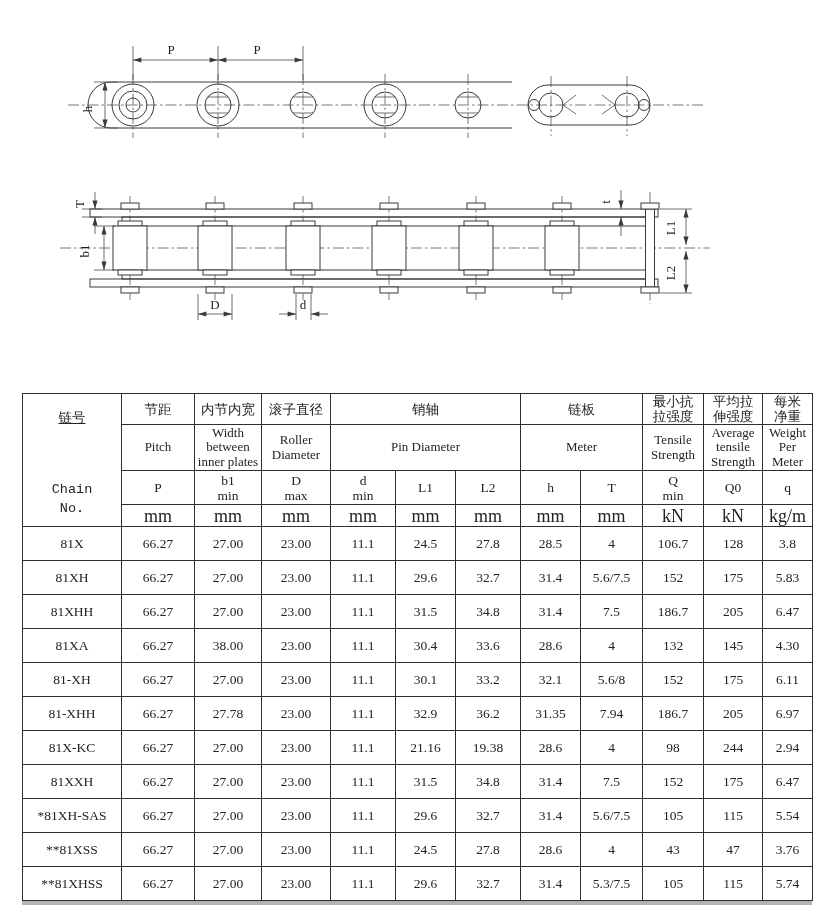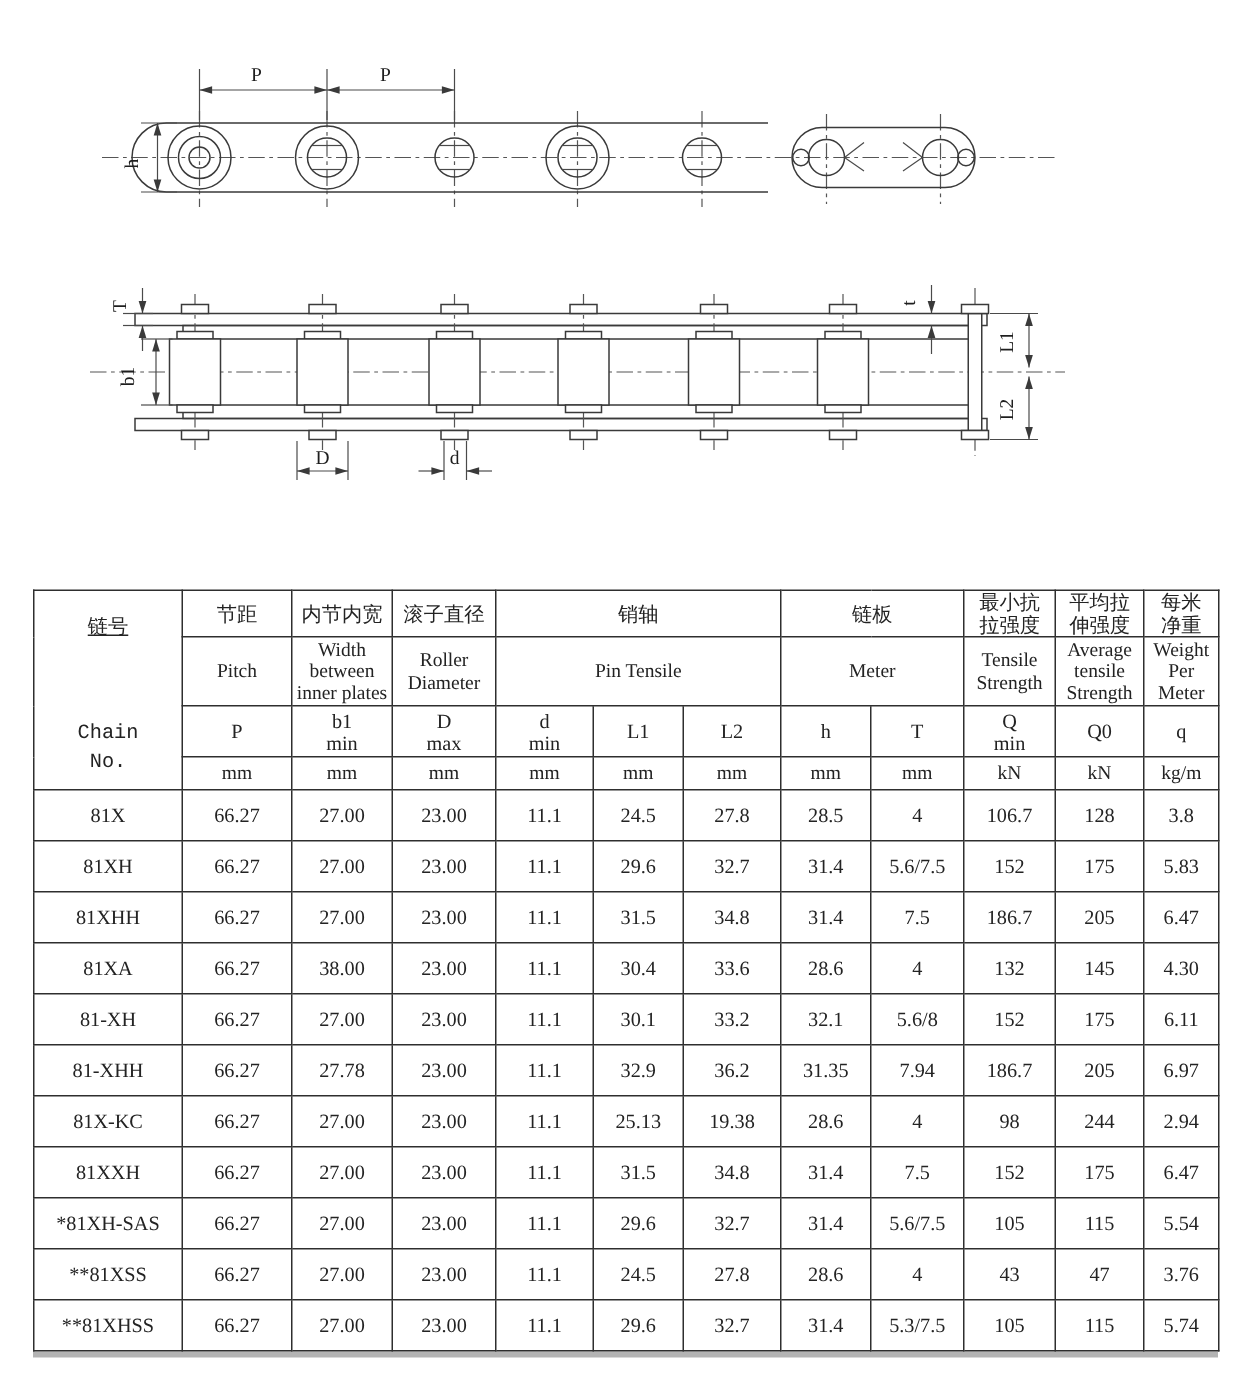--- a/index.html
+++ b/index.html
@@ -23,21 +23,21 @@
     border:1.5px solid #2e2e2e;
   }
   table.spec th,table.spec td{
     border:1px solid #2e2e2e;text-align:center;vertical-align:middle;
     white-space:pre-line;line-height:1.12;padding:0;color:#232323;
     font-weight:normal;overflow:hidden;
   }
   tr.r-cn th{height:30px;font-size:13.5px;text-align:center;}
   tr.r-en th{height:45px;font-size:13px;}
   tr.r-sym th{height:33px;font-size:13.5px;}
-  tr.r-unit th{height:21px;font-size:13px;}
+  tr.r-unit th{height:21px;font-size:18px;}
   tbody td{height:33px;font-size:13.5px;}
   td.chain-cell{text-align:left;padding-left:16px;margin-left:48px;}
   th.chain-head{vertical-align:top;font-size:14px;}
   th.chain-head .cn{display:block;margin-top:8px;text-decoration:underline;}
   th.chain-head .en{display:block;margin-top:56px;line-height:1.35;font-size:13.5px;font-family:Liberation Mono, monospace;}
 </style>
 </head>
 <body>
 
 <div class="sheet">
@@ -233,21 +233,21 @@
             <th class="h-cn" colspan="1">每米
 净重</th>
           </tr>
           <tr class="r-en">
             <th class="h-en" colspan="1">Pitch</th>
             <th class="h-en" colspan="1">Width
 between
 inner plates</th>
             <th class="h-en" colspan="1">Roller
 Diameter</th>
-            <th class="h-en" colspan="3">Pin Tensile</th>
+            <th class="h-en" colspan="3">Pin Diameter</th>
             <th class="h-en" colspan="2">Meter</th>
             <th class="h-en" colspan="1">Tensile
 Strength</th>
             <th class="h-en" colspan="1">Average
 tensile
 Strength</th>
             <th class="h-en" colspan="1">Weight
 Per Meter</th>
           </tr>
           <tr class="r-sym">
@@ -365,21 +365,21 @@
             <td class="num-cell">186.7</td>
             <td class="num-cell">205</td>
             <td class="num-cell">6.97</td>
           </tr>
           <tr>
             <td class="chain-cell">81X-KC</td>
             <td class="num-cell">66.27</td>
             <td class="num-cell">27.00</td>
             <td class="num-cell">23.00</td>
             <td class="num-cell">11.1</td>
-            <td class="num-cell">25.13</td>
+            <td class="num-cell">21.16</td>
             <td class="num-cell">19.38</td>
             <td class="num-cell">28.6</td>
             <td class="num-cell">4</td>
             <td class="num-cell">98</td>
             <td class="num-cell">244</td>
             <td class="num-cell">2.94</td>
           </tr>
           <tr>
             <td class="chain-cell">81XXH</td>
             <td class="num-cell">66.27</td>

